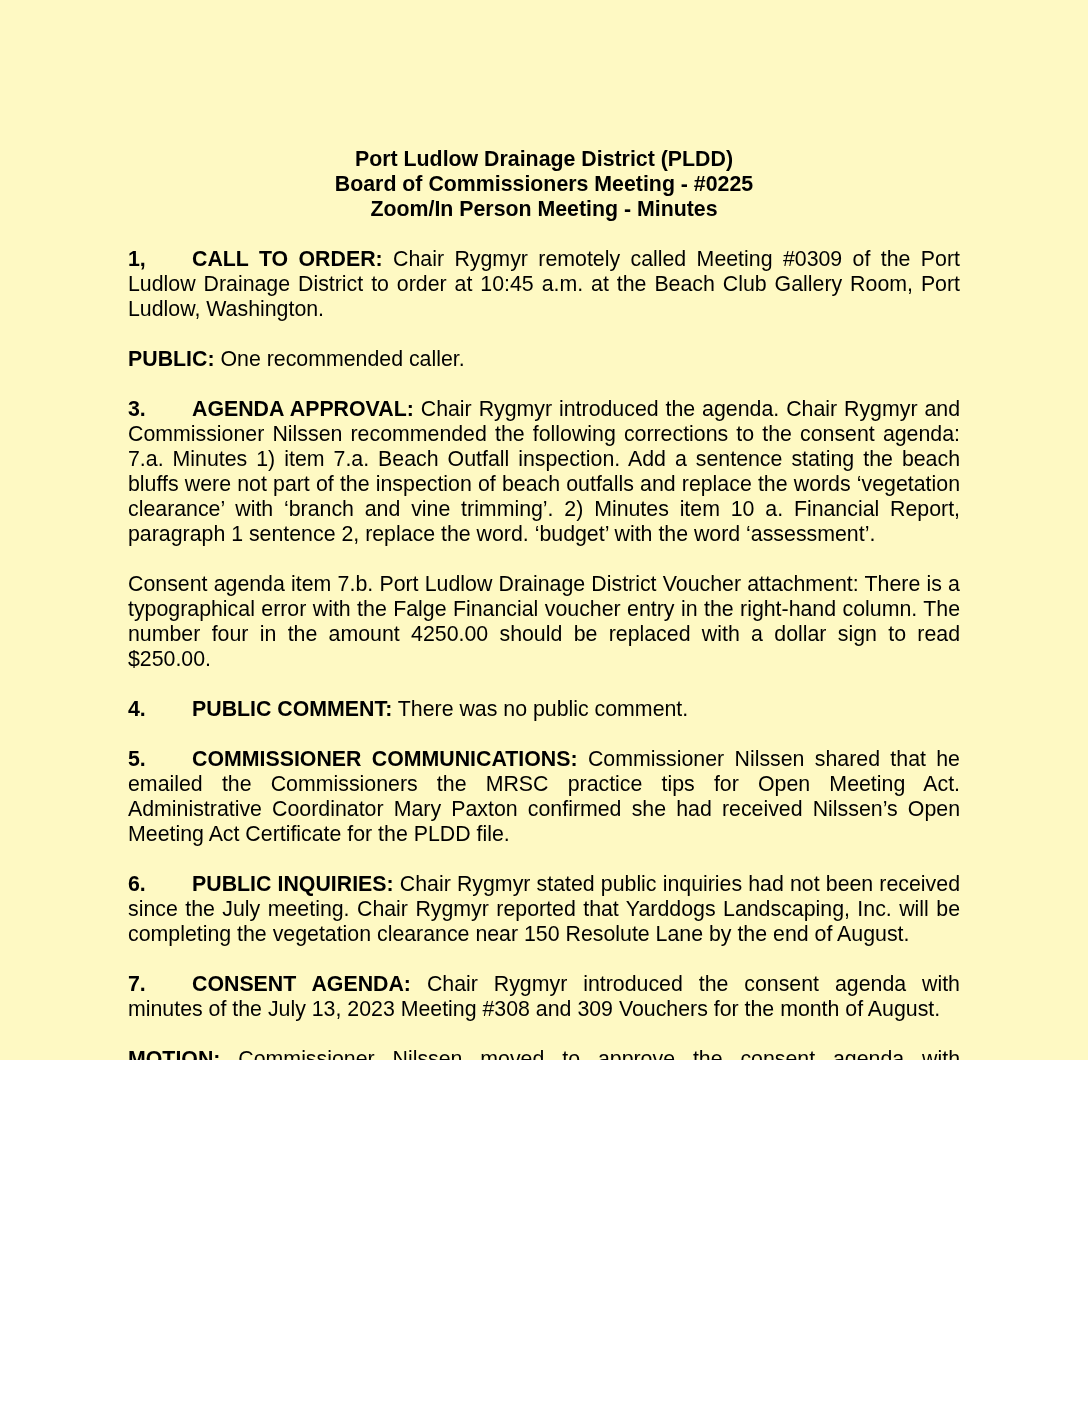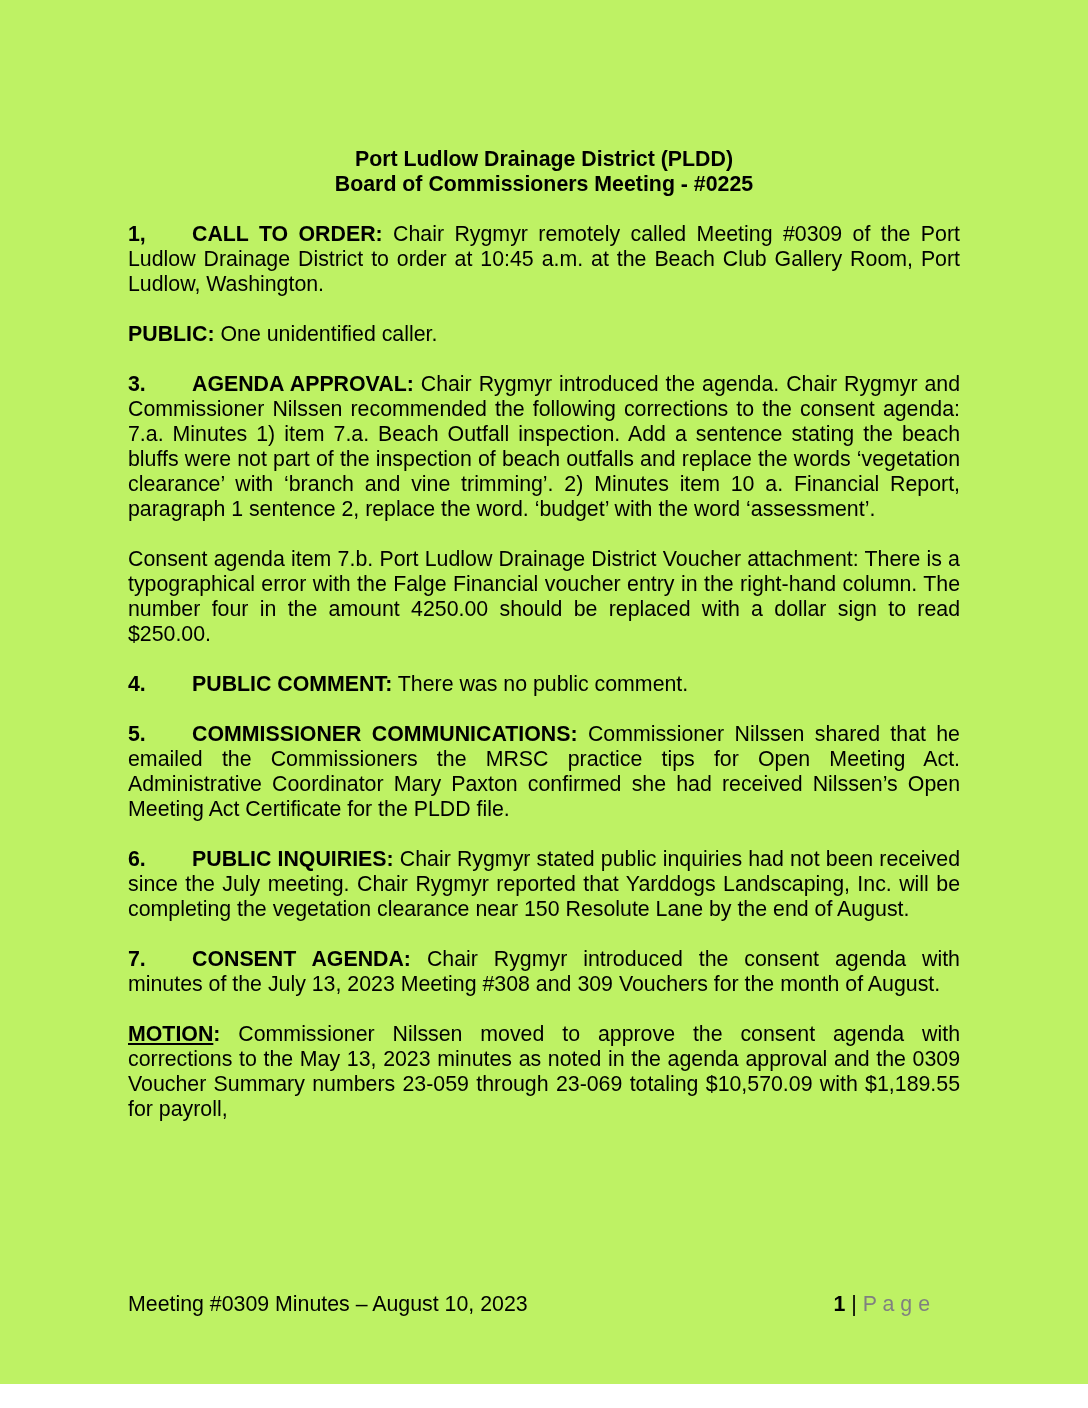--- a/index.html
+++ b/index.html
@@ -3,22 +3,22 @@
 <meta charset="utf-8">
 <style>
   html, body {
     margin: 0;
     padding: 0;
     background: #ffffff;
   }
   .page {
     position: relative;
     width: 1088px;
-    height: 1384px;
-    background: #bef264;
+    height: 1060px;
+    background: #fef9c3;
     color: #000000;
     font-family: "Liberation Sans", sans-serif;
     font-size: 21.33px;
     line-height: 25px;
     overflow: hidden;
   }
   .content {
     position: absolute;
     left: 128px;
     width: 832px;
@@ -61,26 +61,27 @@
 </head>
 <body>
 
 <div class="page">
 
   <div class="content">
 
     <div class="title-block">
       <div class="title-line">Port Ludlow Drainage District (PLDD)</div>
       <div class="title-line">Board of Commissioners Meeting - #0225</div>
+      <div class="title-line">Zoom/In Person Meeting - Minutes</div>
     </div>
 
     <p class="para"><span class="num">1,</span><span class="b">CALL TO ORDER:</span> <span>Chair Rygmyr remotely called Meeting #0309 of the Port Ludlow Drainage District to order at 10:45 a.m. at the Beach Club Gallery Room, Port Ludlow, Washington.</span></p>
 
 
-    <p class="para"><span class="b">PUBLIC:</span> <span>One unidentified caller.</span></p>
+    <p class="para"><span class="b">PUBLIC:</span> <span>One recommended caller.</span></p>
 
     <p class="para"><span class="num">3.</span><span class="b">AGENDA APPROVAL:</span> <span>Chair Rygmyr introduced the agenda. Chair Rygmyr and Commissioner Nilssen recommended the following corrections to the consent agenda: 7.a. Minutes 1) item 7.a. Beach Outfall inspection.  Add a sentence stating the beach bluffs were not part of the inspection of beach outfalls and replace the words ‘vegetation clearance’ with ‘branch and vine trimming’. 2) Minutes item 10 a. Financial Report, paragraph 1 sentence 2, replace the word. ‘budget’ with the word ‘assessment’.</span></p>
 
     <p class="para"><span>Consent agenda item 7.b. Port Ludlow Drainage District Voucher attachment: There is a typographical error with the Falge Financial voucher entry in the right-hand column.  The number four in the amount 4250.00 should be replaced with a dollar sign to read $250.00.</span></p>
 
 
     <p class="para"><span class="num">4.</span><span class="b">PUBLIC COMMENT:</span> <span>There was no public comment.</span></p>
 
     <p class="para"><span class="num">5.</span><span class="b">COMMISSIONER COMMUNICATIONS:</span> <span>Commissioner Nilssen shared that he emailed the Commissioners the MRSC practice tips for Open Meeting Act. Administrative Coordinator Mary Paxton confirmed she had received Nilssen’s Open Meeting Act Certificate for the PLDD file.</span></p>
 

